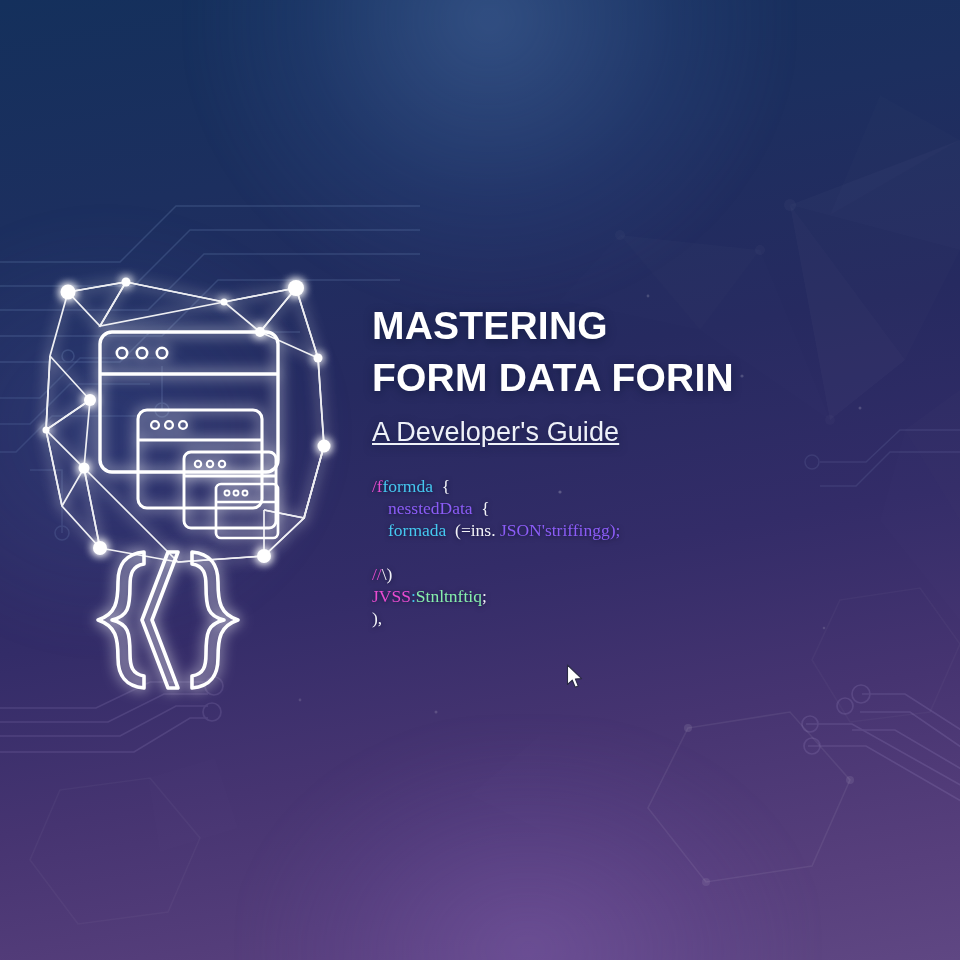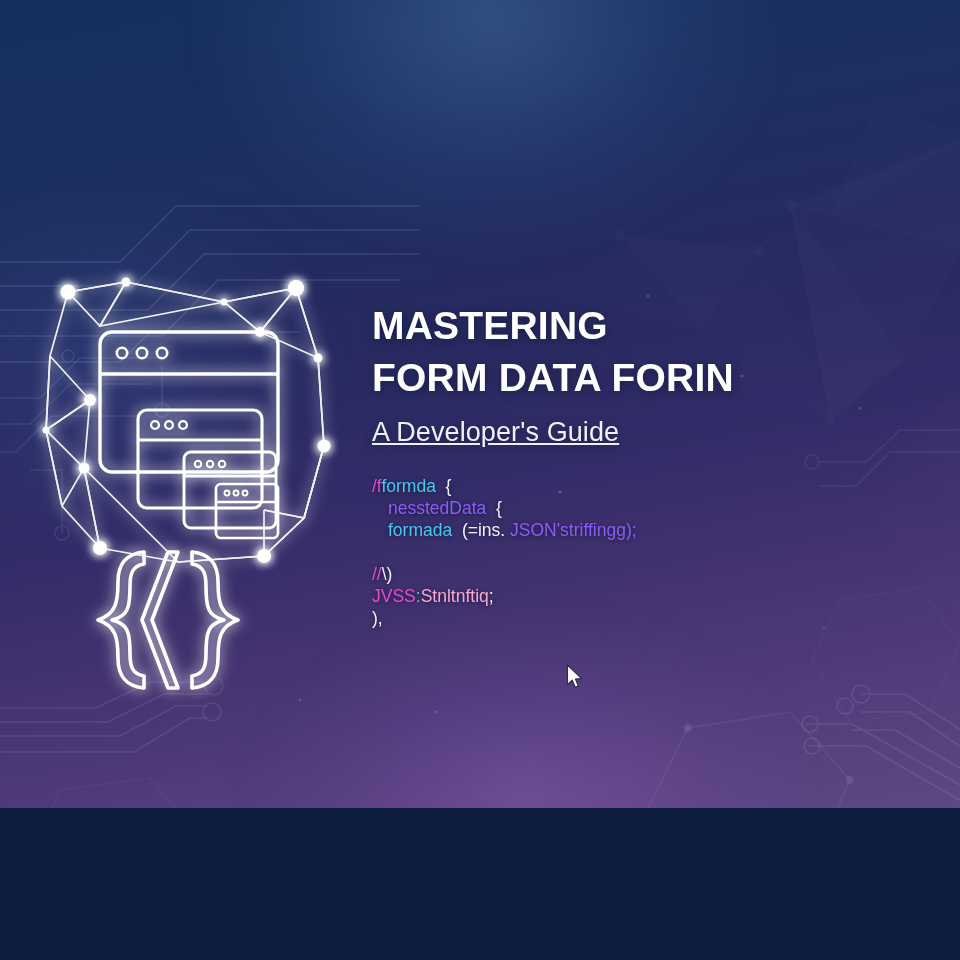--- a/index.html
+++ b/index.html
@@ -5,21 +5,21 @@
   * { margin:0; padding:0; box-sizing:border-box; }
   html, body {
     width:960px; height:960px;
     overflow:hidden;
     background:#0e1c3d;
     font-family:"Liberation Sans", sans-serif;
   }
 
   #stage {
     position:relative;
-    width:960px; height:808px;
+    width:960px; height:960px;
     overflow:hidden;
   }
   .bg-base2 {
     position:absolute; inset:0;
     background:linear-gradient(170deg,
       #14305c 0%,
       #1c2f5f 20%,
       #262a60 40%,
       #332c68 58%,
       #463471 74%,
@@ -77,33 +77,33 @@
     font-size:27px;
     font-weight:400;
     letter-spacing:0.1px;
     text-shadow:0 2px 8px rgba(10,20,50,0.5);
     text-decoration:underline;
   }
 
   
   .code {
     margin-top:27px;
-    font-family:Liberation Sans, sans-serif;
+    font-family:Liberation Serif, serif;
     font-size:17.5px;
     line-height:22px;
     white-space:pre;
     text-shadow:0 1px 5px rgba(5,10,35,0.6);
   }
   .code .ln { display:block; }
   .code .blank { display:block; height:22px; }
   .t-pink  { color:#e84bd0; }
   .t-cyan  { color:#45c8f0; }
   .t-green { color:#8b5cf6; }
   .t-white { color:#f2f3f8; }
-  .t-gold  { color:#f9a8d4; }
+  .t-gold  { color:#86efac; }
   .indent1 { display:inline-block; width:16px; }
 
   
   .cursor {
     position:absolute;
     left:566px; top:664px;
     width:17px; height:25px;
   }
 </style>
 </head>

